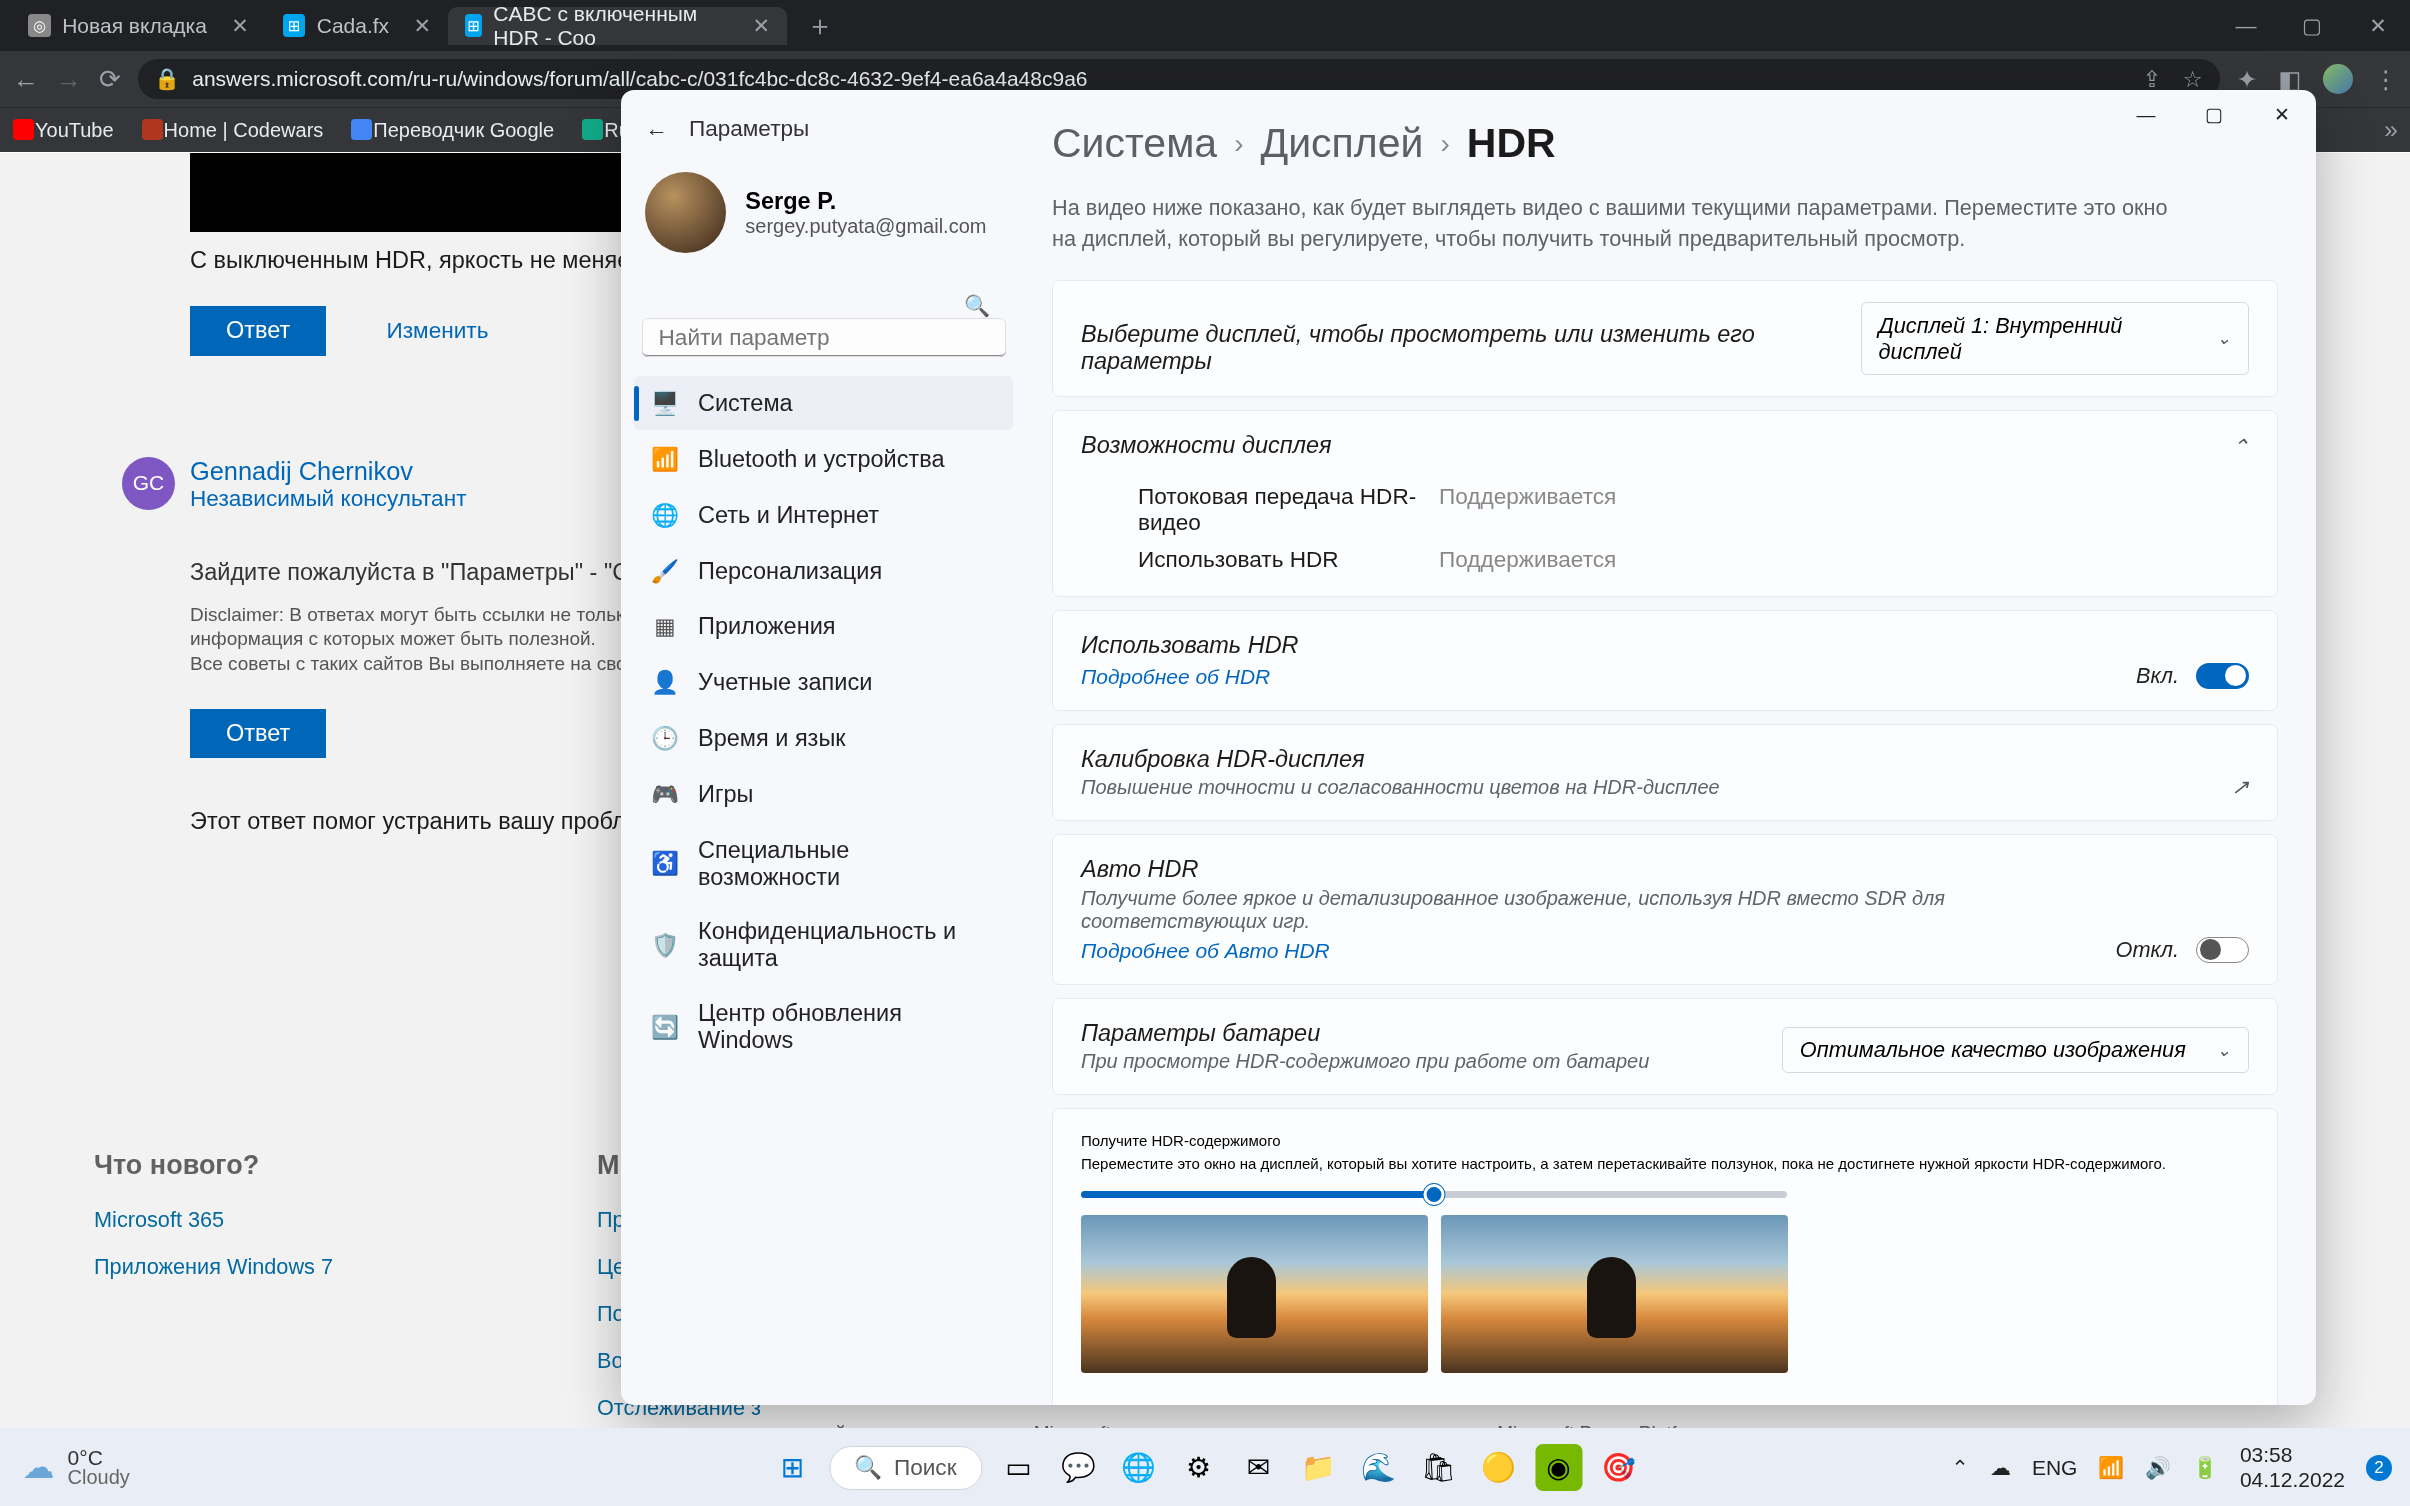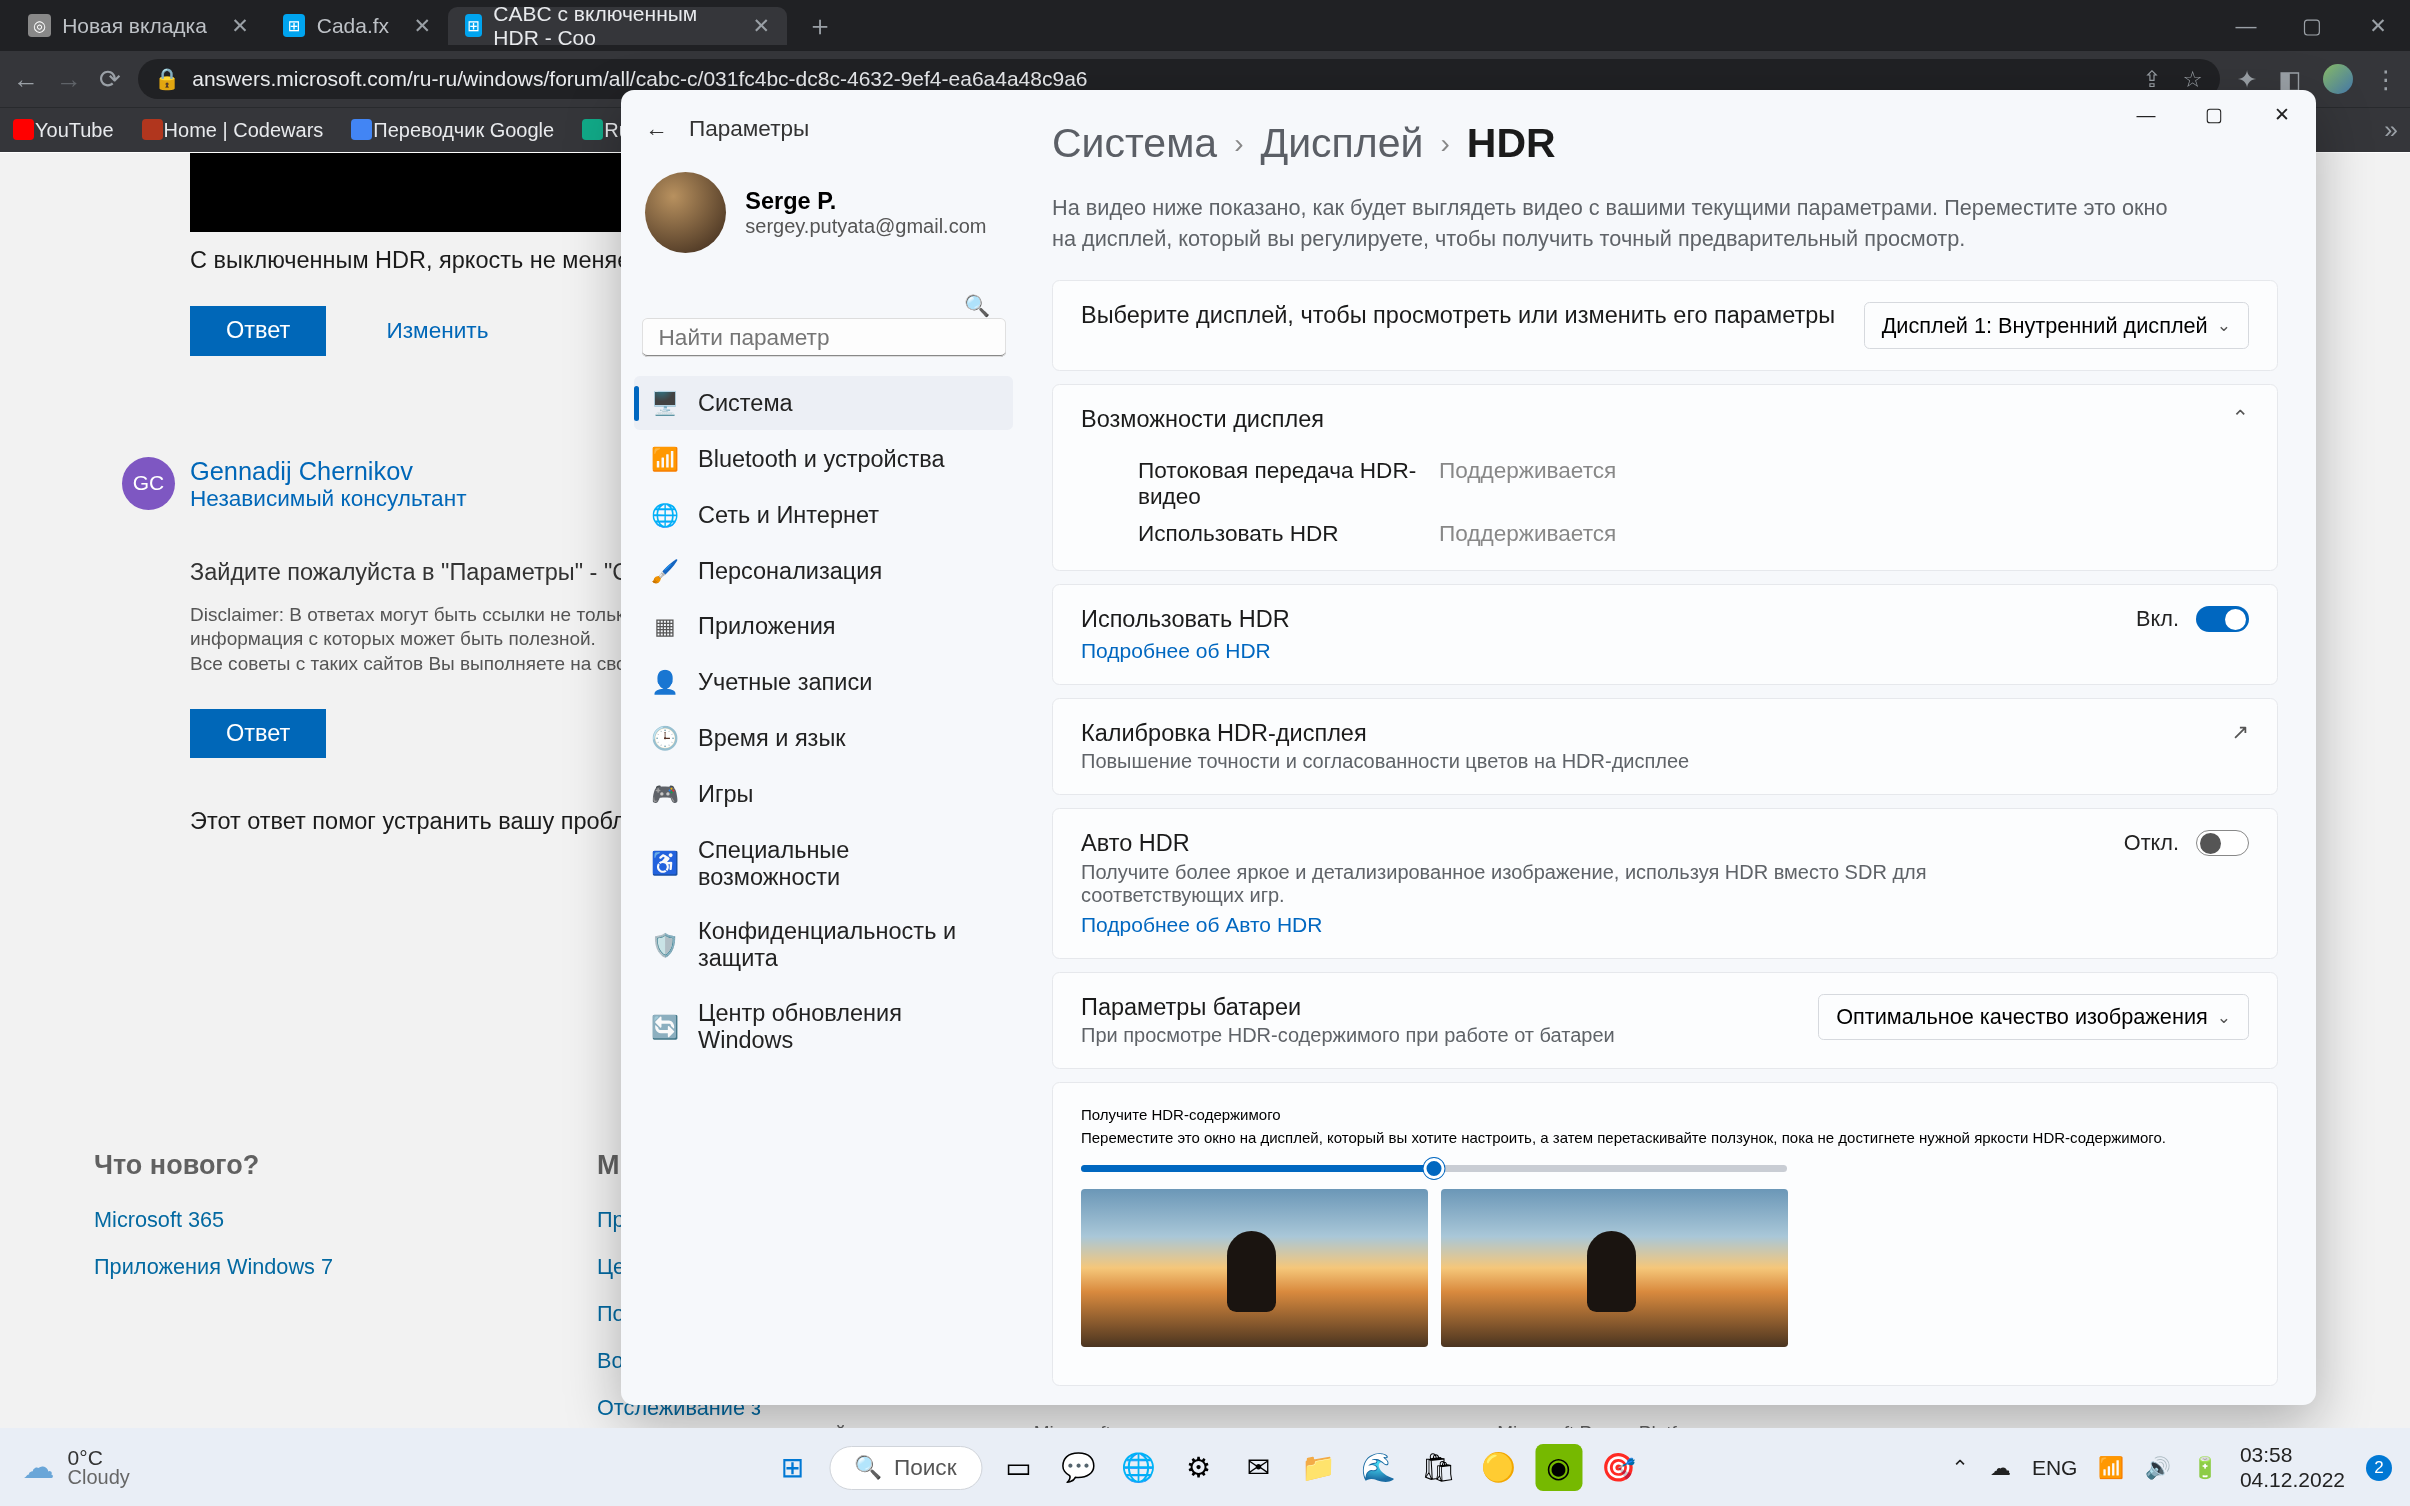--- a/index.html
+++ b/index.html
@@ -67,26 +67,26 @@
 .s-nav .item.active{background:#eceff5;position:relative;}
 .s-nav .item.active::before{content:"";position:absolute;left:0;top:9.4px;bottom:9.4px;width:4.7px;background:#0067c0;border-radius:2.8px;}
 
 .s-main{flex:1;padding:30px 38px 0 26px;overflow:auto;}
 .bc{display:flex;align-items:center;gap:17px;font-size:41px;color:#1b1b1b;margin-bottom:24.5px;}
 .bc .lnk{color:#5b5f66;}
 .bc .sep{color:#888;font-size:28px;}
 .bc .cur{font-weight:600;}
 .desc{font-size:21.7px;color:#5f6368;line-height:1.45;max-width:1139px;margin-bottom:26px;}
 .panel{background:#fcfdfe;border:0.9px solid #e6e8ec;border-radius:7.5px;padding:0;margin-bottom:13px;}
-.row{display:flex;align-items:flex-start;padding:21px 28px;gap:19px;}
+.row{display:flex;align-items:flex-end;padding:21px 28px;gap:19px;font-style:italic;}
 .row .title{font-size:23.5px;color:#1b1b1b;}
 .row .sub{font-size:20px;color:#5f6368;margin-top:3.8px;}
 .row .link{font-size:21px;color:#0067c0;margin-top:5.6px;}
 .row .right{margin-left:auto;display:flex;align-items:center;gap:17px;}
-.sel{display:flex;align-items:center;gap:9px;border:0.9px solid #d6d9de;border-radius:5.6px;padding:9.4px 17px;font-size:21.7px;background:#fcfdfe;min-width:320px;justify-content:space-between;}
+.sel{display:flex;align-items:center;gap:31px;border:0.9px solid #d6d9de;border-radius:5.6px;padding:9.4px 17px;font-size:21.7px;background:#fcfdfe;min-width:320px;justify-content:space-between;}
 .chev{color:#555;font-size:17px;}
 .kv{display:grid;grid-template-columns:301px 1fr;row-gap:11.3px;padding:3.8px 28px 22.6px 85px;font-size:22.6px;}
 .kv .k{color:#1b1b1b;} .kv .v{color:#888;}
 .toggle{width:53px;height:26px;border-radius:13px;background:#0067c0;position:relative;}
 .toggle::after{content:"";position:absolute;width:21px;height:21px;border-radius:50%;background:#fff;top:2.8px;right:2.8px;}
 .toggle.off{background:#fff;border:1.4px solid #888;}
 .toggle.off::after{background:#555;right:auto;left:2.8px;top:1.4px;}
 .state{font-size:21.7px;color:#222;}
 .ext{color:#555;font-size:21px;}
 .slider-row{padding:22.6px 28px 38px;}

